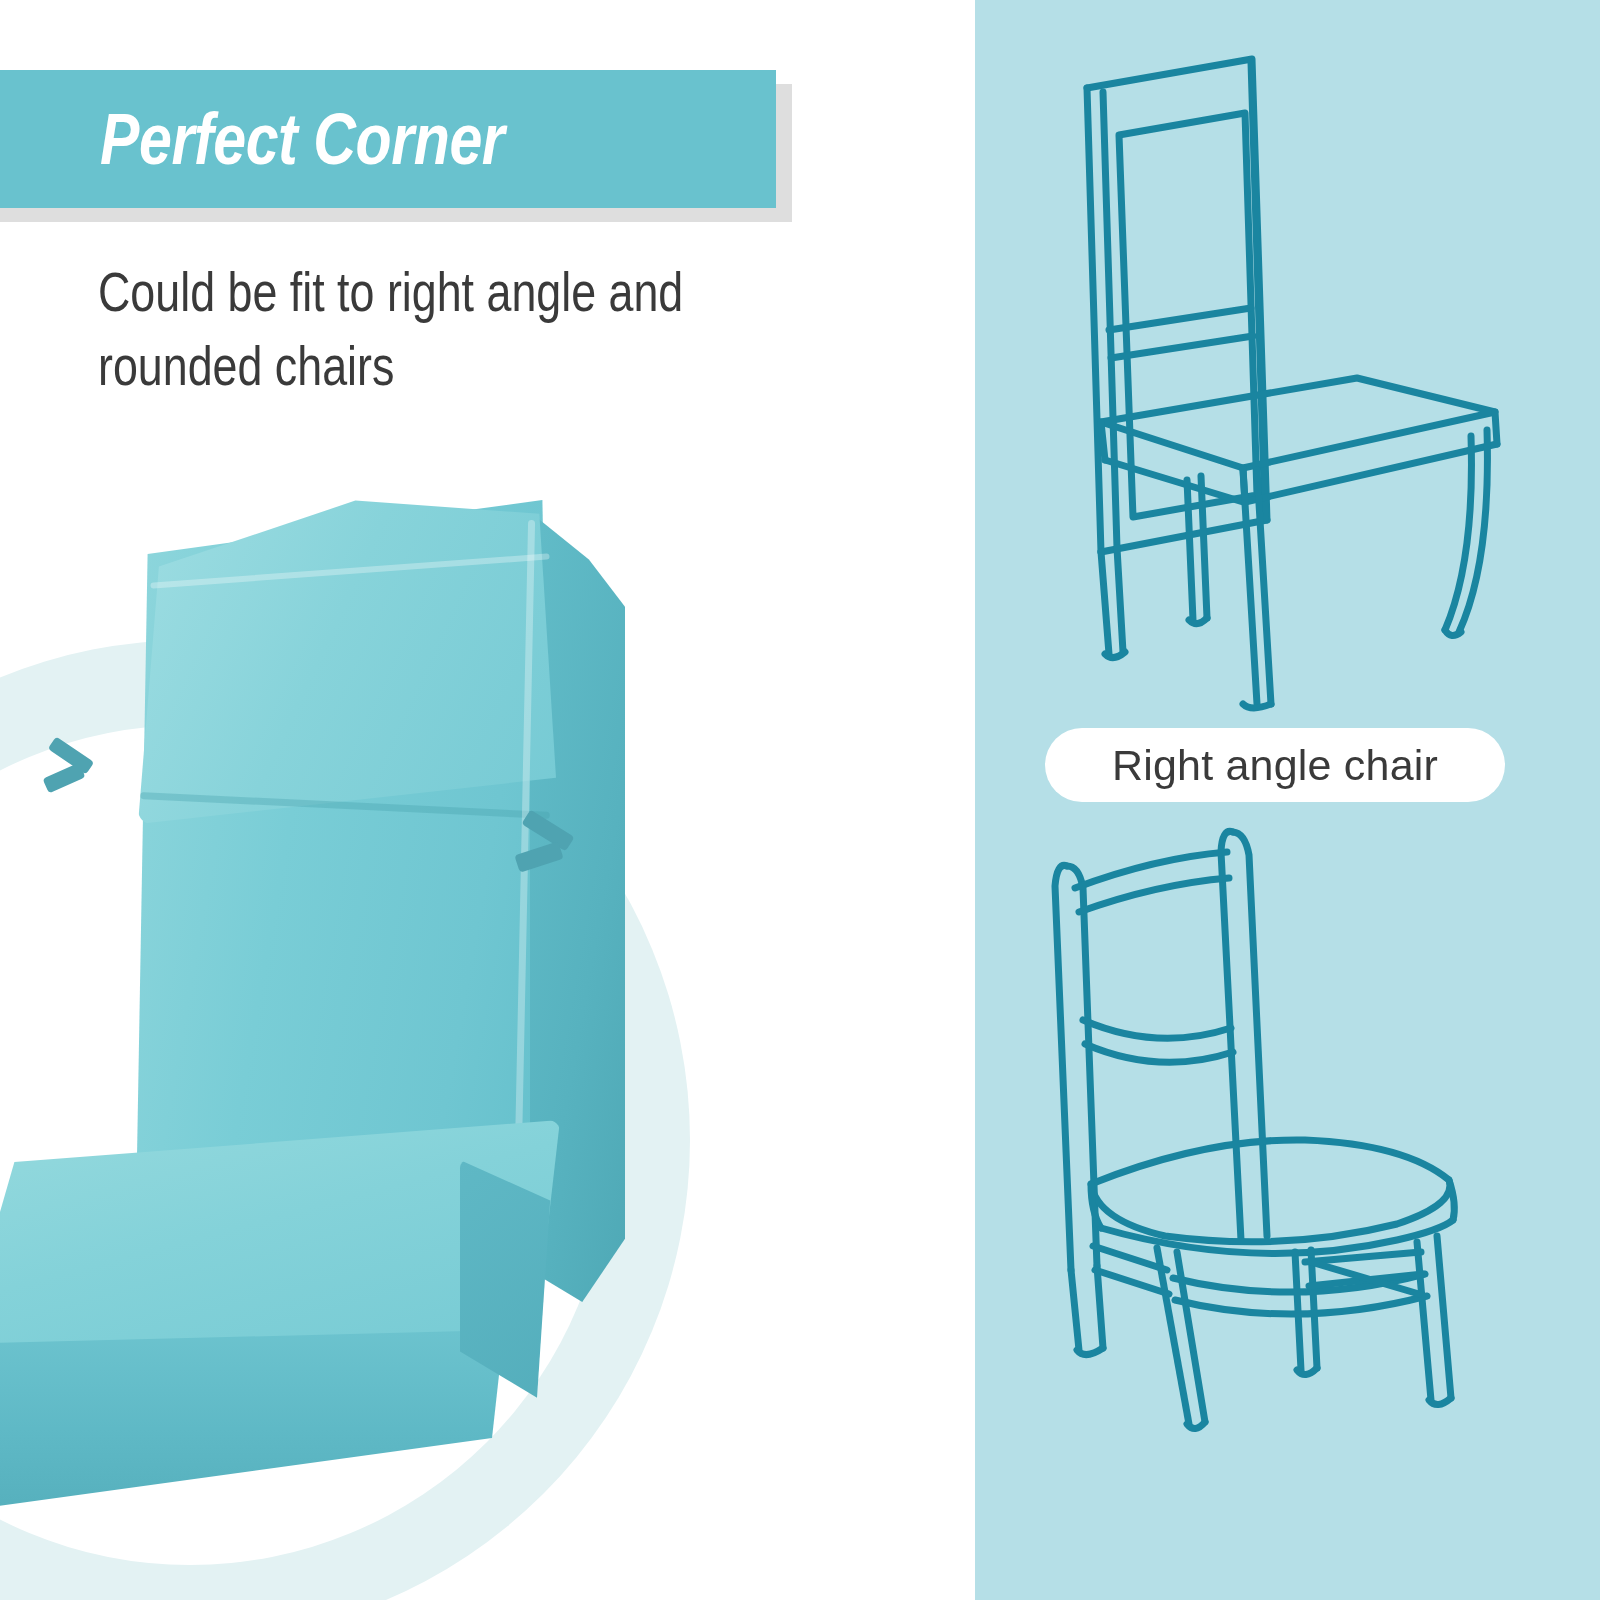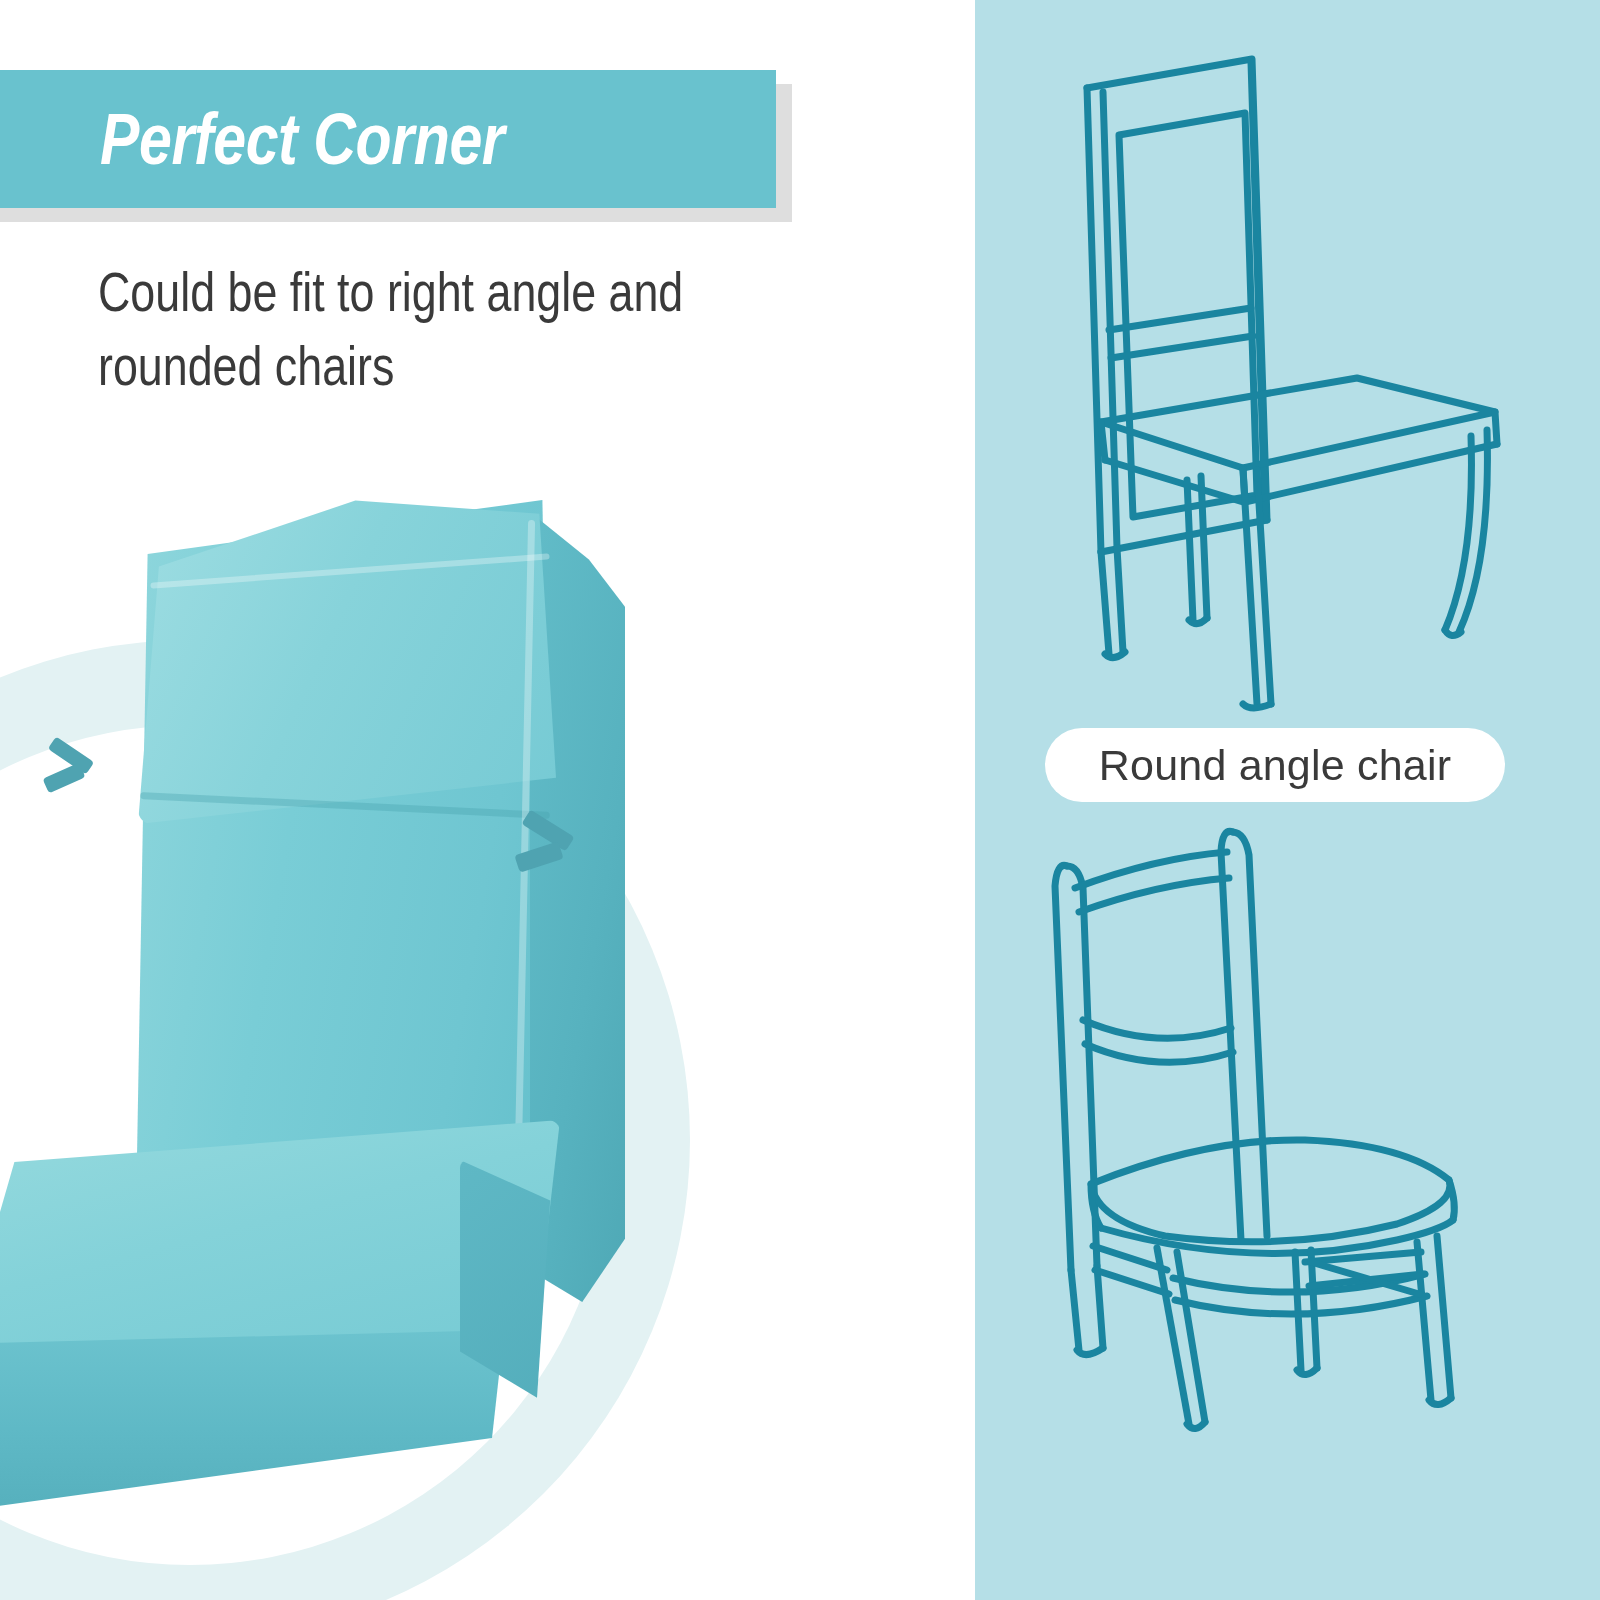--- a/index.html
+++ b/index.html
@@ -273,21 +273,21 @@
         <path d="M196 436 L202 578"></path>
         <path d="M184 580 Q192 588 202 578"></path>
 
         <path d="M466 396 Q470 520 440 590"></path>
         <path d="M482 390 Q486 522 454 592"></path>
         <path d="M440 590 Q446 600 456 592"></path>
       </g>
     </svg>
 
     <div class="pill" id="pill-right-angle">
-      <span>Round angle chair</span>
+      <span>Right angle chair</span>
     </div>
 
     <svg id="chair-round-corner" class="chair-svg" width="560" height="640" viewBox="0 0 560 640">
       <g fill="none" stroke="#1a85a0" stroke-width="7" stroke-linecap="round" stroke-linejoin="round">
 
         <path d="M62 66 Q52 62 50 86 L66 470"></path>
         <path d="M62 66 Q74 66 78 88 L92 466"></path>
 
         <path d="M228 32 Q217 28 216 52 L236 440"></path>
         <path d="M228 32 Q240 33 244 55 L262 436"></path>

